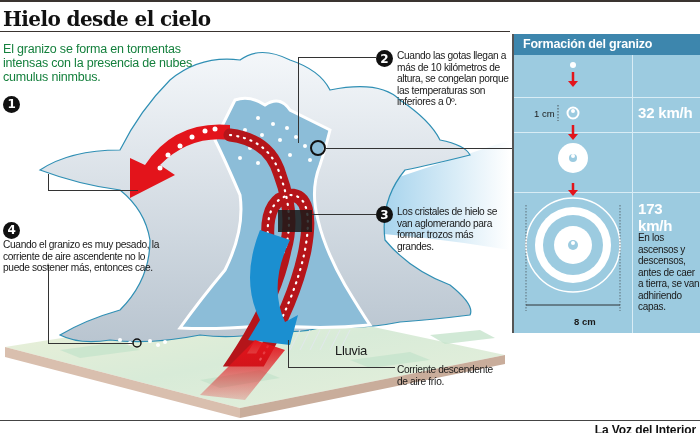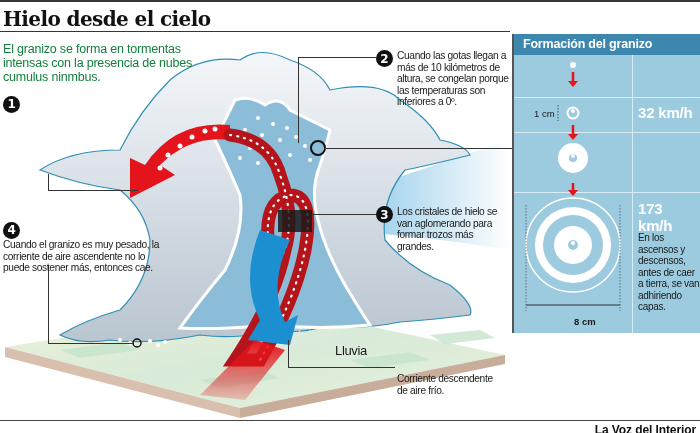--- a/index.html
+++ b/index.html
@@ -14,21 +14,21 @@
 
   .step { position: absolute; font-family: "Liberation Sans", sans-serif; font-size: 10.2px; line-height: 11.6px; color: #1a1a1a; letter-spacing: -0.35px; }
   .step-num { display: inline-flex; align-items: center; justify-content: center; width: 17px; height: 17px; border-radius: 50%; background: #111; color: #fff; font-weight: bold; font-size: 12px; font-family: "DejaVu Sans", sans-serif; }
   .step1 { left: 3px; top: 96px; width: 90px; }
   .step4 { left: 3px; top: 222px; width: 160px; }
   .step2-num { position: absolute; left: 376px; top: 50px; }
   .step2 { left: 397px; top: 50px; width: 112px; }
   .step3-num { position: absolute; left: 376px; top: 206px; }
   .step3 { left: 397px; top: 206px; width: 110px; }
   .lluvia { left: 335px; top: 345px; font-size: 13px; }
-  .corriente { left: 397px; top: 373px; width: 100px; }
+  .corriente { left: 397px; top: 364px; width: 100px; }
 
   .leader { position: absolute; background: #333; }
 
   
   .panel { position: absolute; left: 512px; top: 34px; width: 188px; height: 299px; background: #9ccbe0; border-left: 2px solid #555; }
   .panel-header { height: 21px; background: #3d86ad; color: #fff; font-weight: bold; font-size: 12.5px; line-height: 21px; padding-left: 9px; letter-spacing: -0.2px; }
   .panel-divider-v { position: absolute; left: 118px; top: 21px; width: 1px; height: 278px; background: #d8ecf5; }
   .panel-divider-h { position: absolute; left: 0; width: 188px; height: 1px; background: #d8ecf5; }
   .panel-text { position: absolute; font-size: 10px; line-height: 11.5px; color: #1a1a1a; letter-spacing: -0.3px; }
   .speed { position: absolute; color: #fff; font-weight: bold; font-size: 15px; letter-spacing: -0.2px; }

